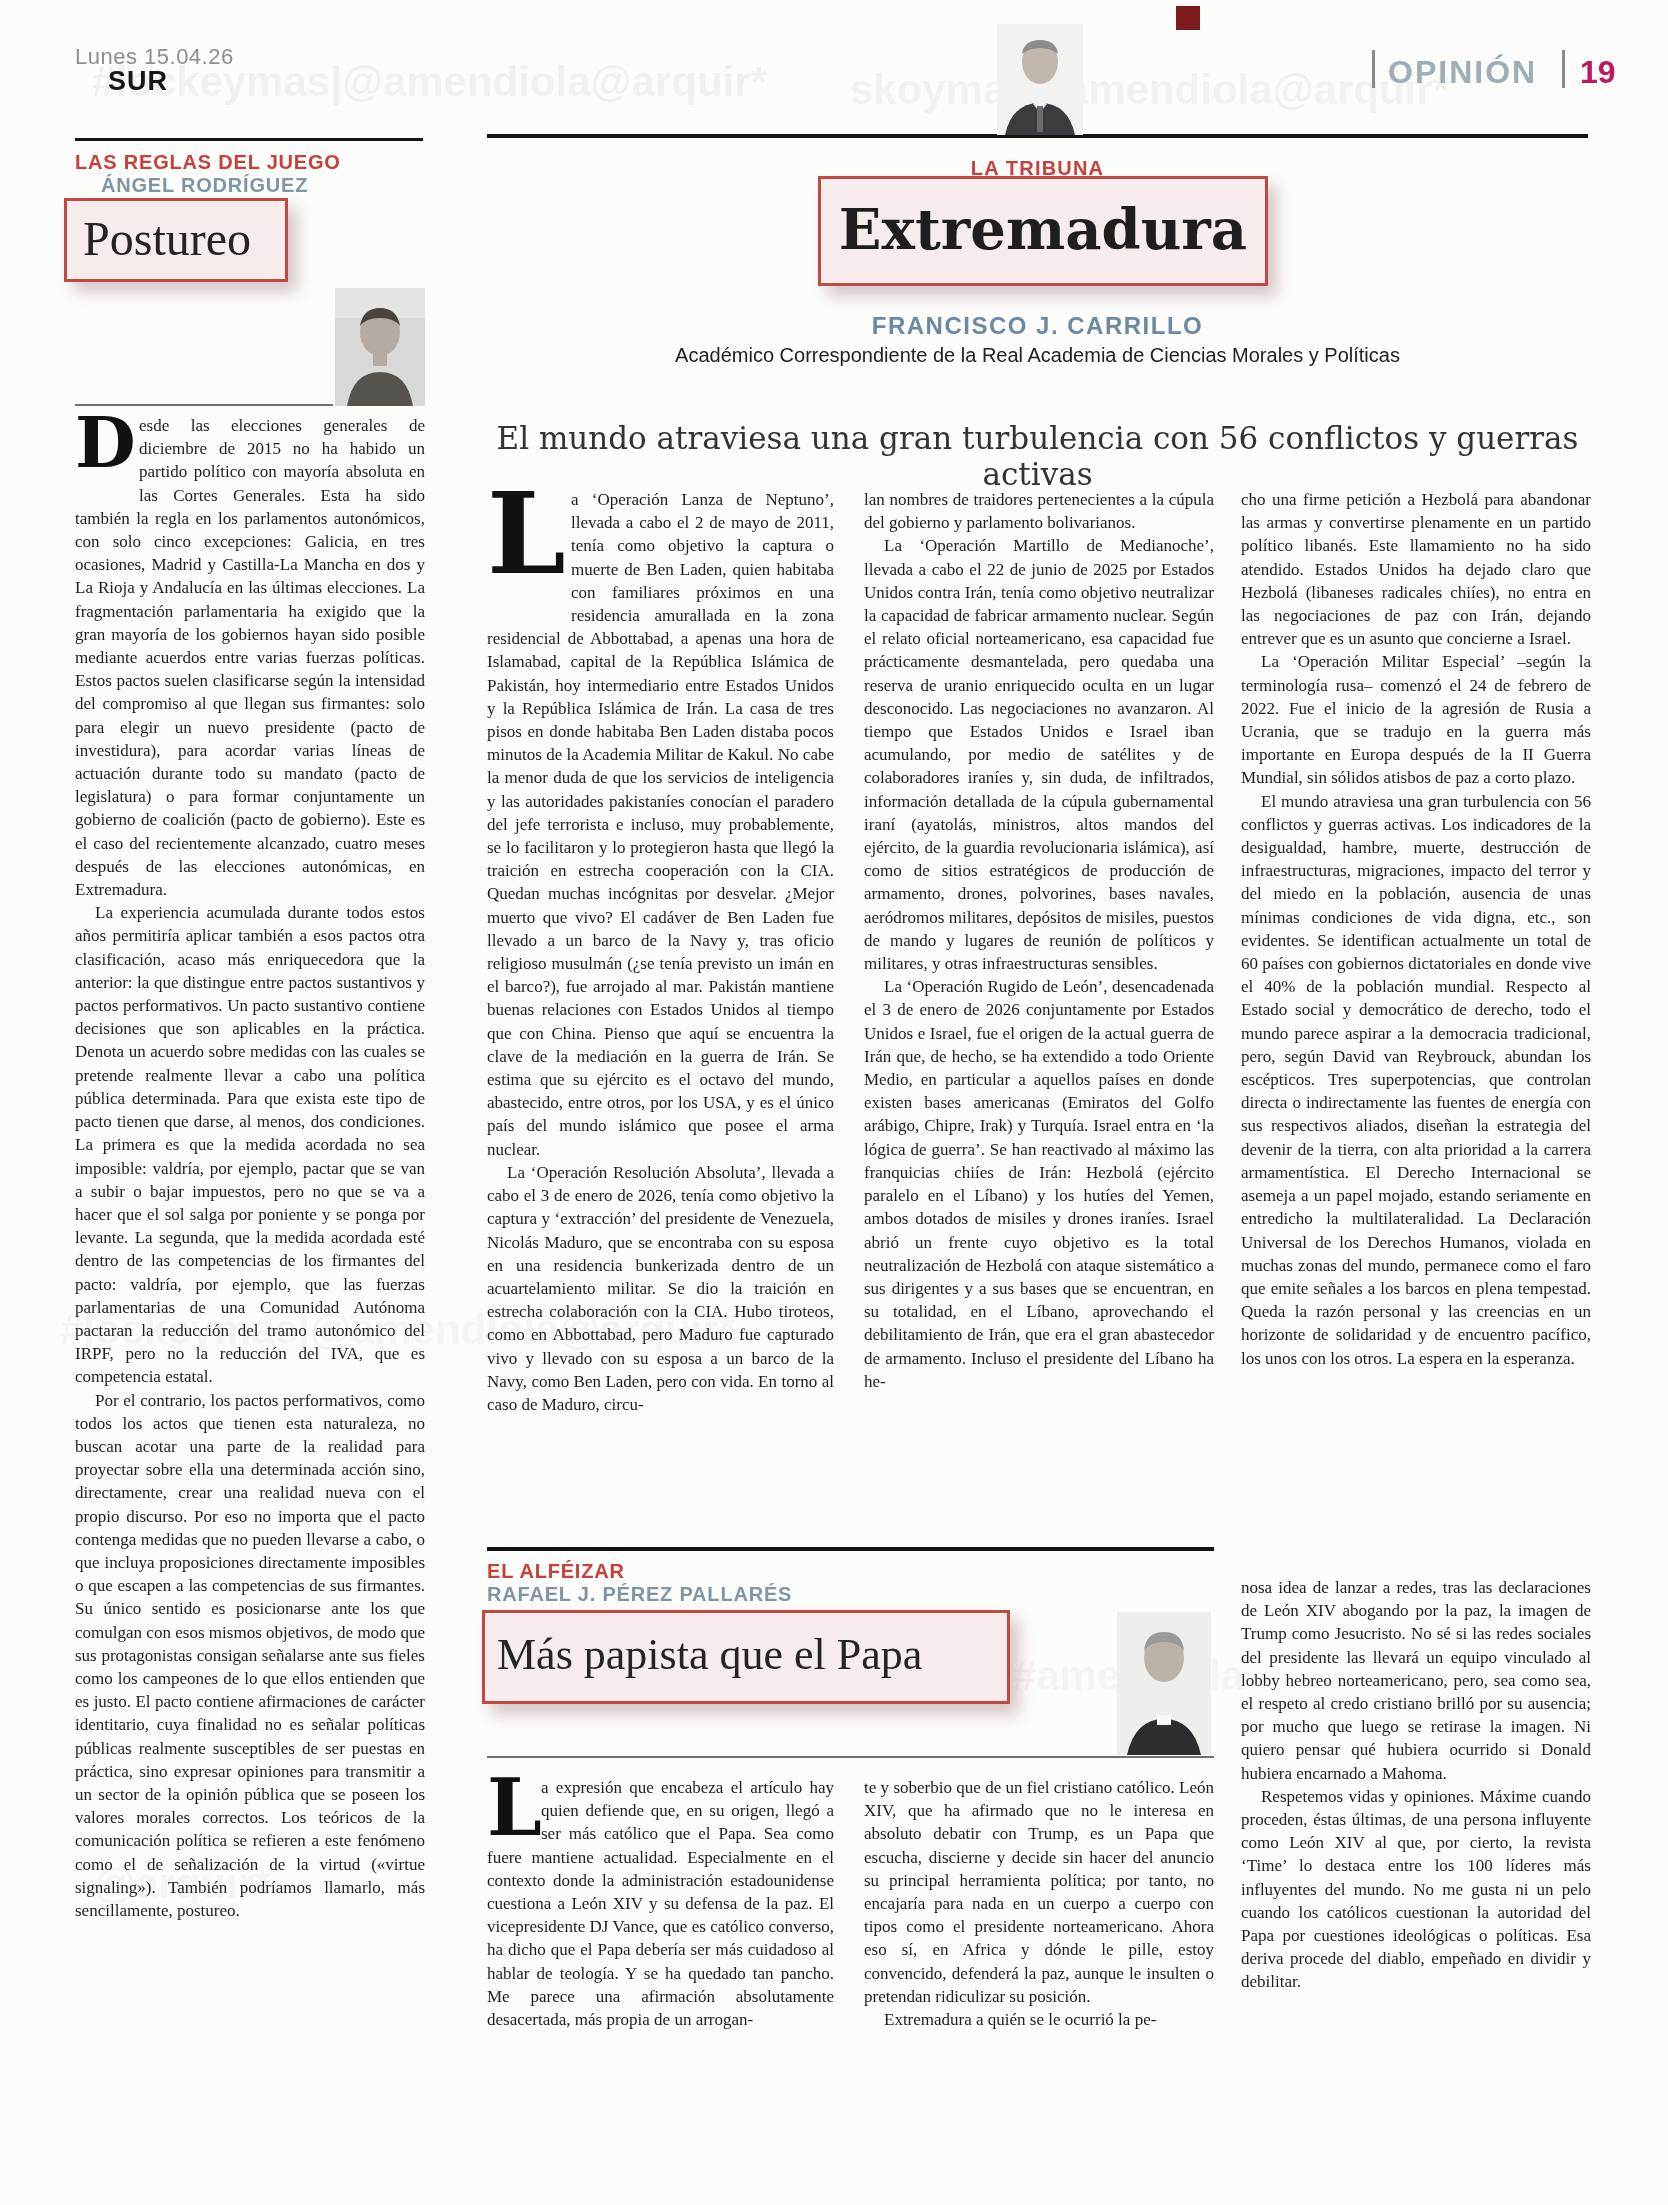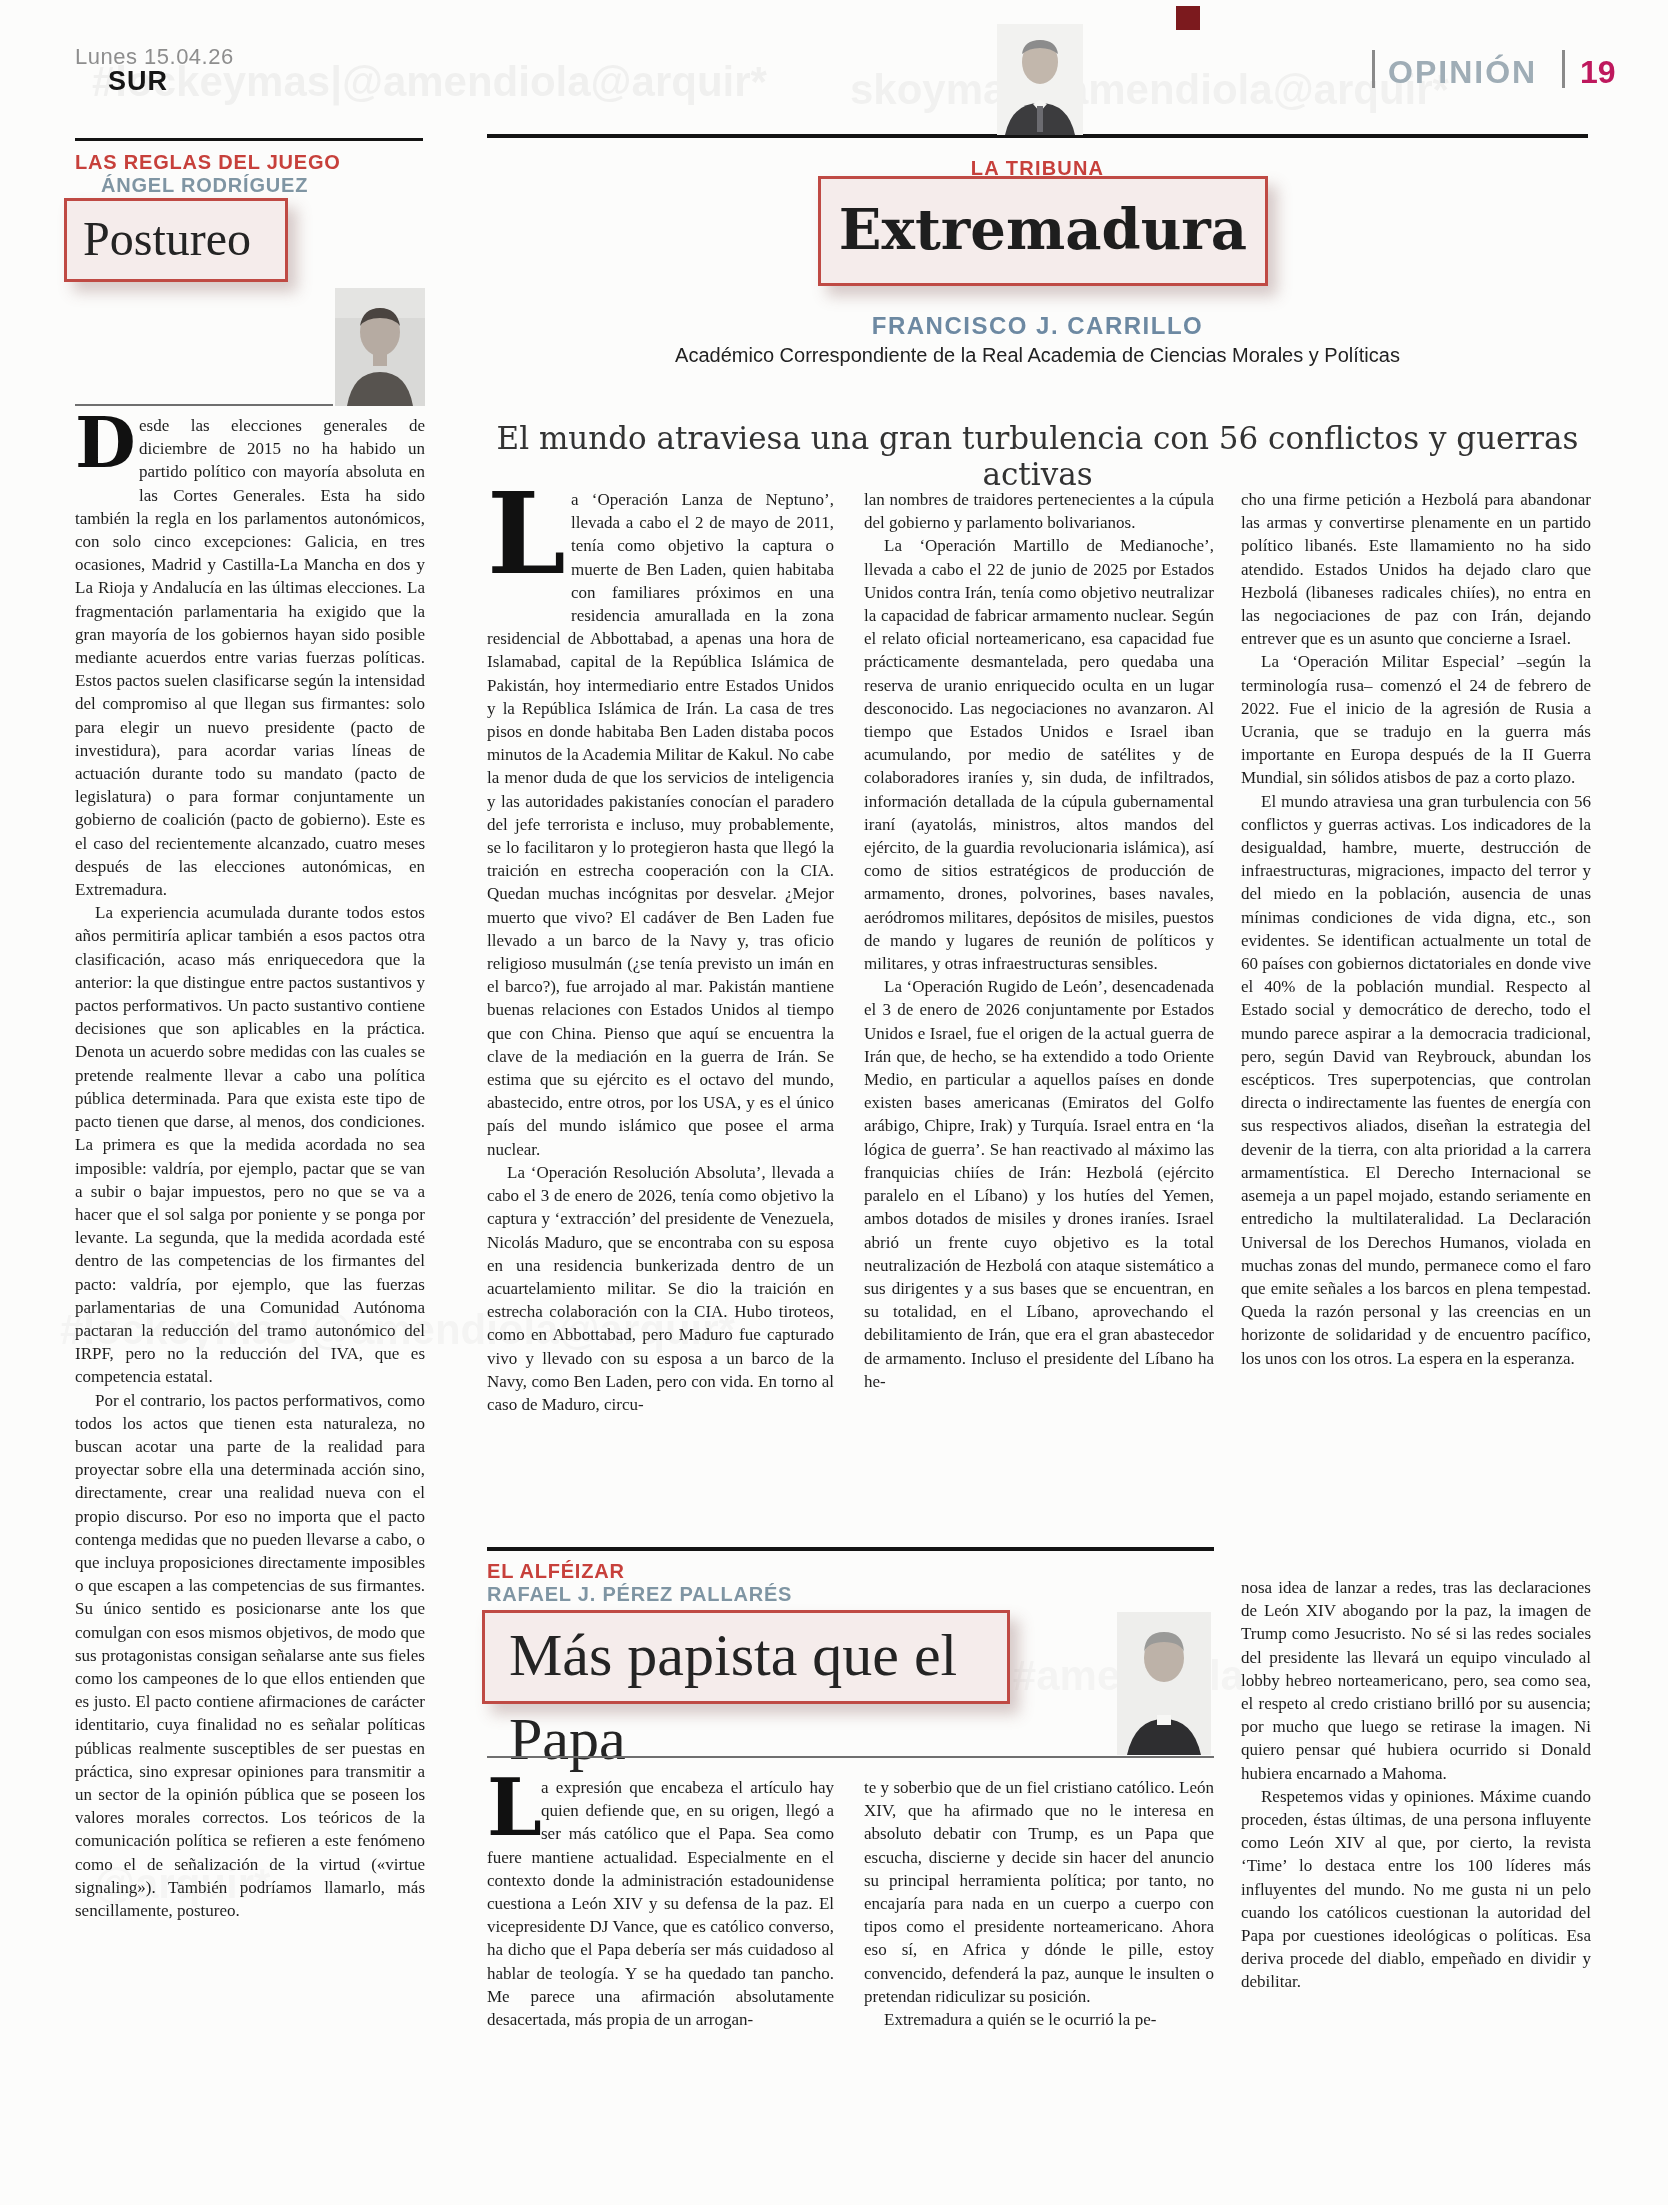--- a/index.html
+++ b/index.html
@@ -66,21 +66,21 @@
   .t-col1{left:487px;top:488px;width:347px;}
   .t-col2{left:864px;top:488px;width:350px;}
   .t-col3{left:1241px;top:488px;width:350px;}
   .tr-dc{font-size:112px;width:76px;height:118px;}
 
   
   .alf-rule{left:487px;top:1547px;width:727px;height:4px;}
   .alf-kicker{left:487px;top:1560px;}
   .alf-byline{left:487px;top:1583px;}
   .alf-titlebox{left:482px;top:1610px;width:522px;height:88px;}
-  .alf-title{font-size:60px;line-height:84px;padding-left:24px;font-weight:400;}
+  .alf-title{font-size:44px;line-height:84px;padding-left:12px;font-weight:400;}
   .alf-photo{left:1117px;top:1612px;width:94px;height:143px;}
   .alf-photorule{left:487px;top:1756px;width:727px;height:2px;}
   .alf-col1{left:487px;top:1776px;width:347px;}
   .alf-col2{left:864px;top:1776px;width:350px;}
   .alf-col3{left:1241px;top:1576px;width:350px;}
   .alf-dc{font-size:78px;width:46px;height:68px;}
 </style>
 </head>
 <body>
 

